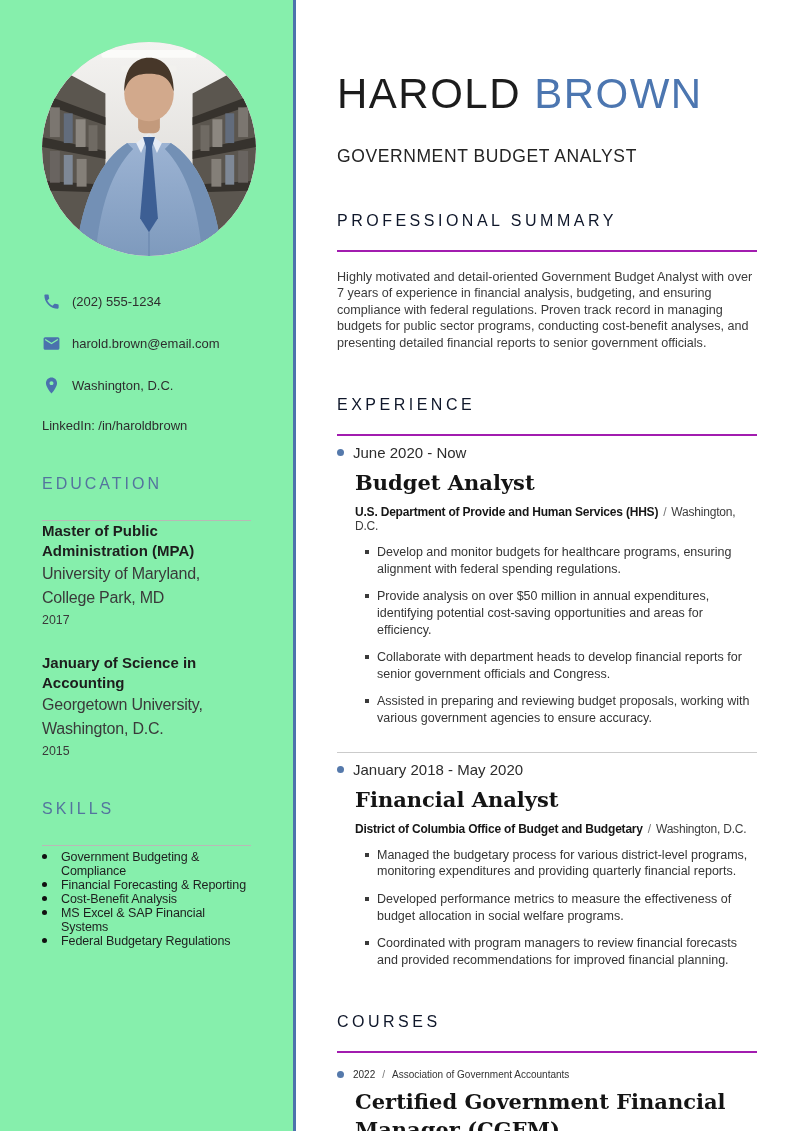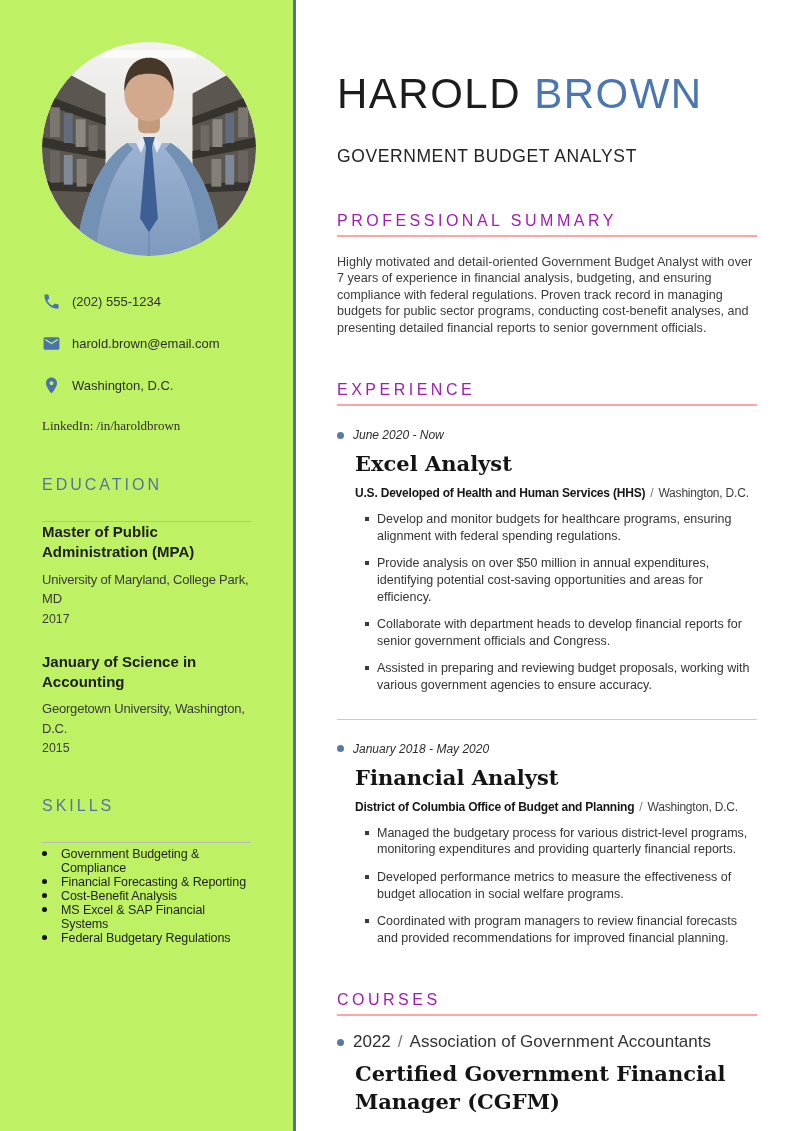--- a/index.html
+++ b/index.html
@@ -9,55 +9,55 @@
     background:#ffffff;
     position:relative;
     overflow:hidden;
     color:#333;
   }
 
   
   .sidebar {
     position:absolute; left:0; top:0;
     width:296px; height:1131px;
-    background:#bef264;
+    background:#86efac;
     border-right:3px solid #4d73ac;
     padding:42px 42px 0 42px;
   }
   .photo-wrap {
     width:214px; height:214px;
     border-radius:50%;
     overflow:hidden;
     margin:0 auto;
     background:#dddbd8;
   }
   .photo-wrap svg { display:block; width:100%; height:100%; }
 
   .contact { margin-top:36px; }
   .contact-row {
     display:flex; align-items:center;
     margin-bottom:23px;
     font-size:13px; color:#2e2e2e;
   }
   .contact-row .cicon { width:19px; height:19px; margin-right:11px; flex:0 0 19px; }
   .contact-row .cicon svg { display:block; width:100%; height:100%; fill:#4a72ad; }
-  .contact-row.no-icon { margin-top:16px; margin-bottom:0;font-family:Liberation Serif, serif; }
+  .contact-row.no-icon { margin-top:16px; margin-bottom:0; }
 
   .side-section { margin-top:42px; }
   .side-title {
     font-size:16px; font-weight:400;
     letter-spacing:3px;
     color:#54749e;
     padding-bottom:27px;
     border-bottom:1px solid #b9b9b6;
   }
   .edu-item:first-of-type { margin-top:18px; }
   .edu-item + .edu-item { margin-top:26px; }
   .edu-degree { font-size:15px; font-weight:bold; color:#1d1d1d; line-height:1.35; }
-  .edu-school { margin-top:7px; font-size:13px; color:#3a3a3a; line-height:1.5; letter-spacing:-0.2px; }
+  .edu-school { font-size:16px; color:#3a3a3a; line-height:1.5; letter-spacing:-0.2px; }
   .edu-year { font-size:12.4px; color:#3a3a3a; margin-top:3px; }
 
   .skills-list { list-style:none; margin-top:4px; }
   .skills-list li { display:flex; align-items:flex-start; font-size:12.5px; color:#1e1e1e; letter-spacing:-0.1px; }
   .skills-list .dot { flex:0 0 5px; width:5px; height:5px; border-radius:50%; background:#111; margin:4px 14px 0 0; }
 
   
   .main {
     position:absolute; left:337px; top:8px;
     width:420px;
@@ -75,49 +75,49 @@
     margin-top:28px;
     font-size:17.5px;
     letter-spacing:0.6px;
     color:#242424;
   }
 
   .main-section { margin-top:45px; }
   .main-title {
     font-size:16px; font-weight:400;
     letter-spacing:3.5px;
-    color:#a21caf;
-    padding-bottom:5px;
-    border-bottom:2px solid #fca5a5;
+    color:#0f172a;
+    padding-bottom:20px;
+    border-bottom:2px solid #a21caf;
   }
   .summary-text {
     margin-top:17px;
     font-size:12.6px;
     line-height:16.4px;
     color:#3b3b3b;
   }
 
-  .date-row { display:flex; align-items:center; margin-top:22px; font-size:12px; color:#2c2c2c;font-style:italic; }
+  .date-row { display:flex; align-items:center; margin-top:8px; font-size:15px; color:#2c2c2c; }
   .date-row .bdot { width:7px; height:7px; border-radius:50%; background:#5579ab; margin-right:9px; flex:0 0 7px; }
   .role-title {
     margin:9px 0 0 18px;
     font-family:"DejaVu Serif", serif;
     font-size:21px; font-weight:bold;
     color:#141414;
     line-height:1.25;
   }
   .company-row { margin:9px 0 0 18px; font-size:12px; color:#3c3c3c; letter-spacing:-0.2px; }
   .company-row .company { font-weight:bold; color:#161616; }
   .company-row .sep { color:#777; margin:0 5px; }
   .job-bullets { list-style:none; margin:7px 0 0 28px; }
   .job-bullets li { display:flex; margin-top:11px; font-size:12.5px; line-height:16.6px; color:#343434; }
   .job-bullets .sq { flex:0 0 4px; width:4px; height:4px; background:#3a3a3a; margin:6px 8px 0 0; }
   .job-divider { border:none; border-top:1px solid #cbcbcb; margin:25px 0 3px 0; }
 
-  .course-row { display:flex; align-items:center; margin-top:16px; font-size:17px; color:#2c2c2c; }
+  .course-row { display:flex; align-items:center; margin-top:16px; font-size:10px; color:#2c2c2c; }
   .course-row .bdot { width:7px; height:7px; border-radius:50%; background:#5579ab; margin-right:9px; flex:0 0 7px; }
   .course-row .sep { color:#777; margin:0 7px; }
   .course-row .org { color:#343434; }
   .course-name {
     margin:8px 0 0 18px;
     font-family:"DejaVu Serif", serif;
     font-size:21px; font-weight:bold;
     color:#141414;
     line-height:1.3;
   }
@@ -271,23 +271,23 @@
   </section>
 
   <section class="main-section">
     <div class="main-title">EXPERIENCE</div>
 
     <div class="job">
       <div class="date-row">
         <span class="bdot"></span>
         <span>June 2020 - Now</span>
       </div>
-      <div class="role-title">Excel Analyst</div>
+      <div class="role-title">Budget Analyst</div>
       <div class="company-row">
-        <span class="company">U.S. Developed of Health and Human Services (HHS)</span><span class="sep">/</span><span class="loc">Washington, D.C.</span>
+        <span class="company">U.S. Department of Provide and Human Services (HHS)</span><span class="sep">/</span><span class="loc">Washington, D.C.</span>
       </div>
       <ul class="job-bullets">
         <li>
             <span class="sq"></span>
             <span>Develop and monitor budgets for healthcare programs, ensuring alignment with federal spending regulations.</span>
           </li>
         <li>
             <span class="sq"></span>
             <span>Provide analysis on over $50 million in annual expenditures, identifying potential cost-saving opportunities and areas for efficiency.</span>
           </li>
@@ -304,21 +304,21 @@
 
     <hr class="job-divider">
 
     <div class="job">
       <div class="date-row">
         <span class="bdot"></span>
         <span>January 2018 - May 2020</span>
       </div>
       <div class="role-title">Financial Analyst</div>
       <div class="company-row">
-        <span class="company">District of Columbia Office of Budget and Planning</span><span class="sep">/</span><span class="loc">Washington, D.C.</span>
+        <span class="company">District of Columbia Office of Budget and Budgetary</span><span class="sep">/</span><span class="loc">Washington, D.C.</span>
       </div>
       <ul class="job-bullets">
         <li>
             <span class="sq"></span>
             <span>Managed the budgetary process for various district-level programs, monitoring expenditures and providing quarterly financial reports.</span>
           </li>
         <li>
             <span class="sq"></span>
             <span>Developed performance metrics to measure the effectiveness of budget allocation in social welfare programs.</span>
           </li>

